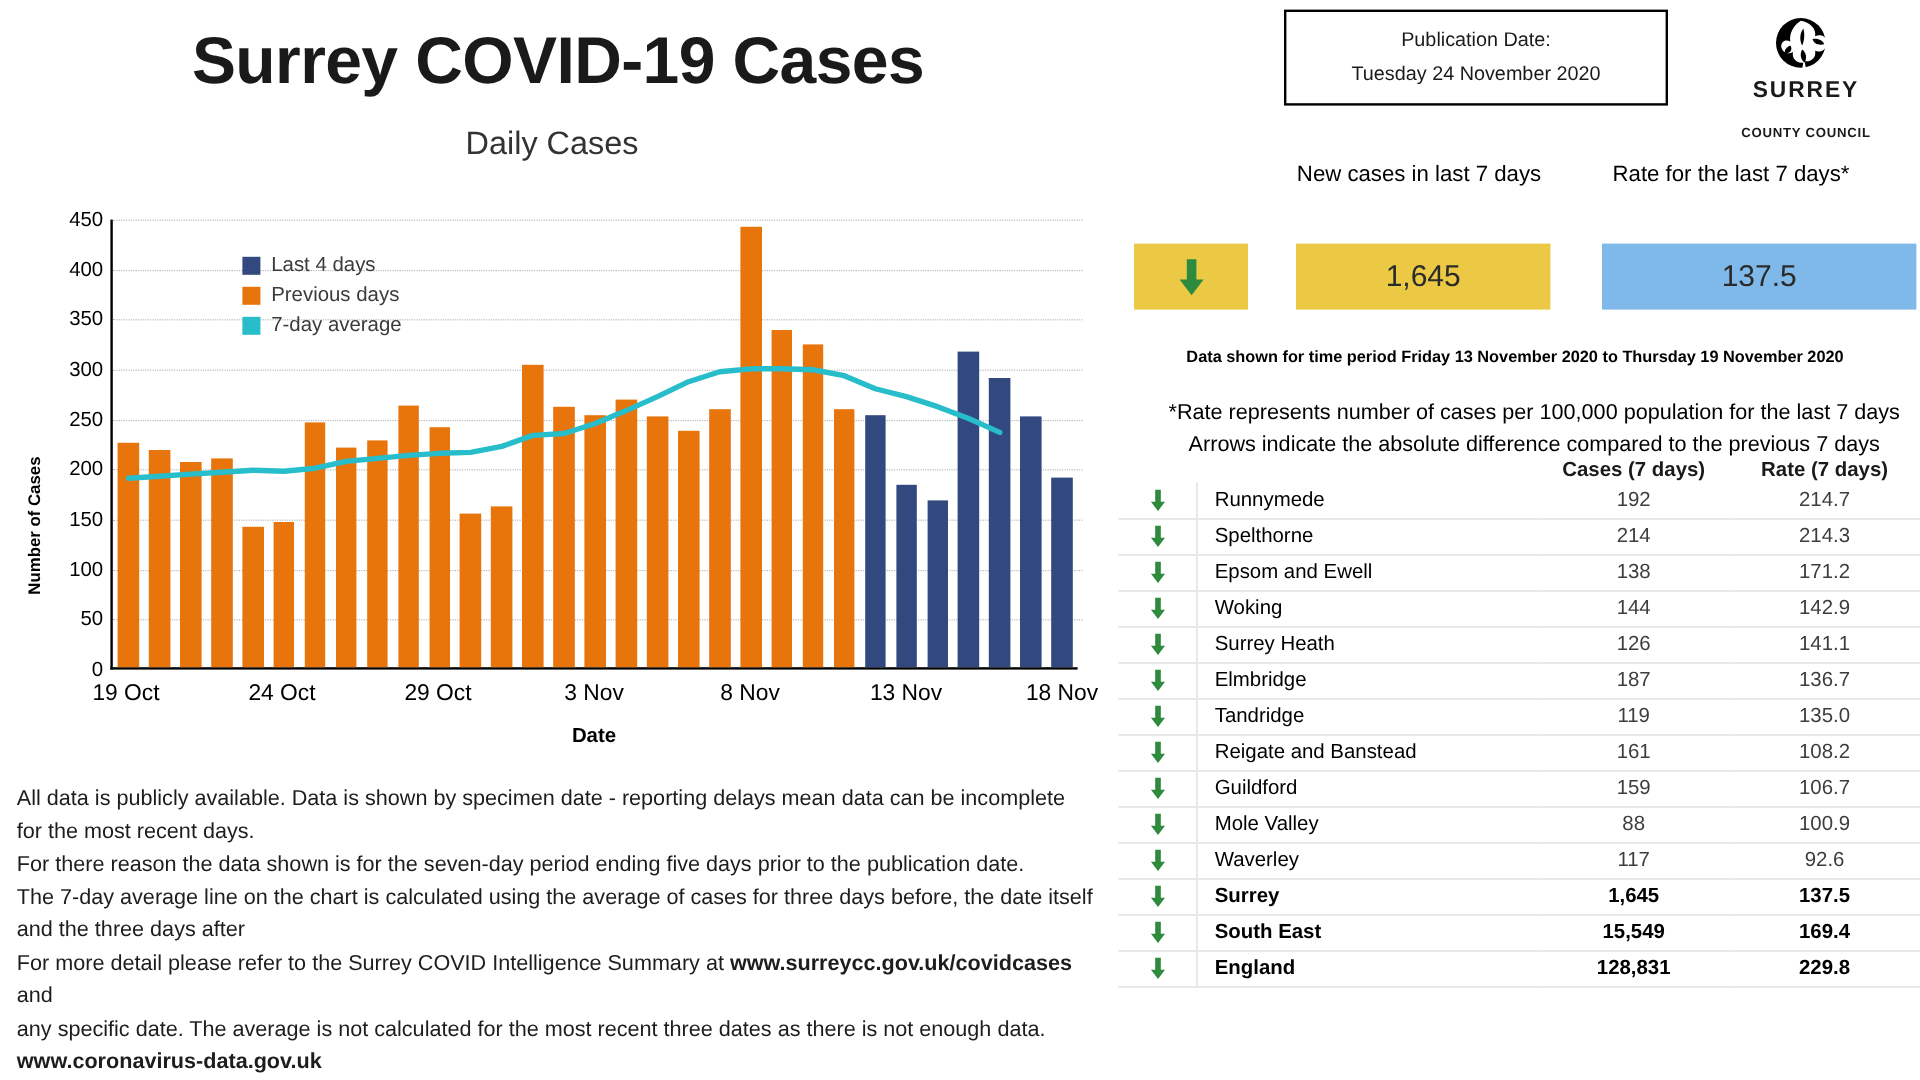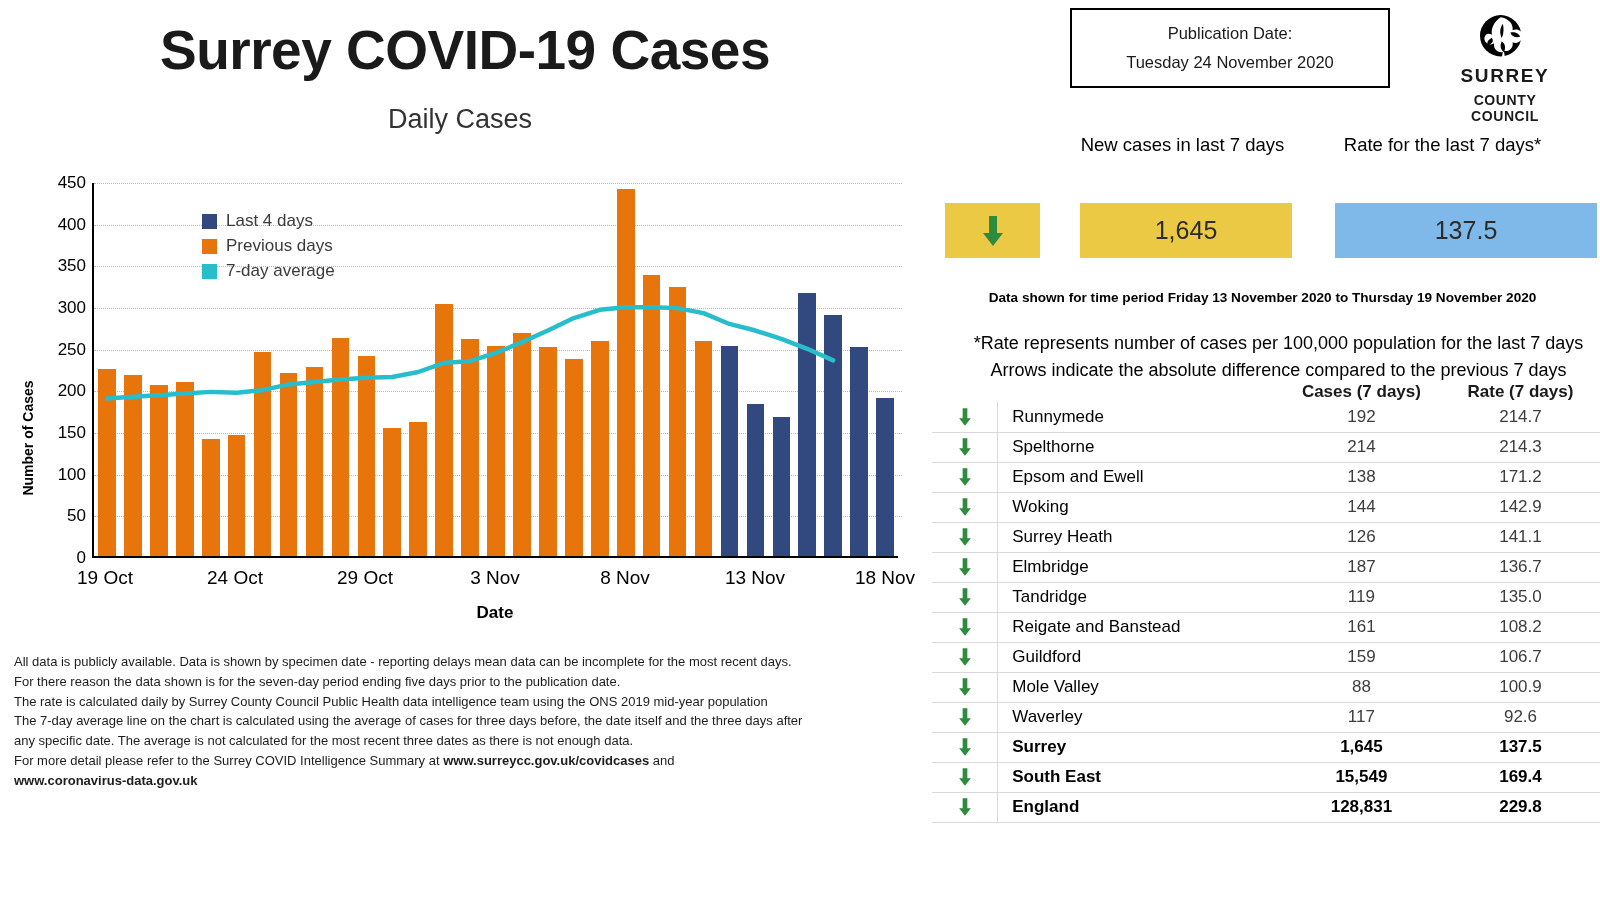--- a/index.html
+++ b/index.html
@@ -89,40 +89,40 @@
     position: absolute; font-size: 19px; color: #000;
     transform: translateX(-50%); white-space: nowrap;
   }
   #x-axis-title {
     position: absolute; left: 92px; top: 428px; width: 806px;
     text-align: center; font-size: 17px; font-weight: bold; color: #000;
   }
 
   #footnotes {
     position: absolute; left: 14px; top: 652px; width: 898px;
-    font-size: 13px; line-height: 1.52; color: #1d1d1d;
+    font-size: 18px; line-height: 1.52; color: #1d1d1d;
   }
   #footnotes p { margin: 0; }
   #footnotes b { font-weight: bold; }
 
   
   #right-panel { position: absolute; left: 920px; top: 0; width: 680px; height: 706px; }
 
   #pubdate-box {
     position: absolute; left: 150px; top: 8px;
     width: 320px; height: 80px;
     border: 2px solid #000;
     display: flex; flex-direction: column; justify-content: center; align-items: center;
     font-size: 16.5px; line-height: 1.75;
   }
 
   #logo { position: absolute; left: 530px; top: 14px; width: 110px; height: 85px; text-align: center; }
   #logo-mark { width: 56px; height: 50px; margin: 0 auto; display: block; }
   #logo-name { font-size: 19px; font-weight: bold; letter-spacing: 1.6px; margin-top: 1px; }
-  #logo-sub { font-size: 14px; font-weight: bold; letter-spacing: 0.6px; margin-top: 5px; }
+  #logo-sub { font-size: 11px; font-weight: bold; letter-spacing: 0.6px; margin-top: 18px; }
 
   .kpi-head {
     position: absolute; font-size: 18.5px; text-align: center; line-height: 1.35; color: #000;
   }
   .kpi-box {
     position: absolute; height: 55px;
     display: flex; align-items: center; justify-content: center;
     font-size: 25px; color: #2b2b2b;
   }
 
@@ -315,24 +315,23 @@
         <div class="xtick" style="left: 533px;">8 Nov</div>
         <div class="xtick" style="left: 663px;">13 Nov</div>
         <div class="xtick" style="left: 793px;">18 Nov</div>
       </div>
     <div id="x-axis-title">Date</div>
   </div>
 
   <div id="footnotes">
     <p>All data is publicly available. Data is shown by specimen date - reporting delays mean data can be incomplete for the most recent days.</p>
     <p>For there reason the data shown is for the seven-day period ending five days prior to the publication date.</p>
-    <p>The rate is calculated daily by Surrey County Council Public Health data intelligence team using the ONS 2019 mid-year population</p>
     <p>The 7-day average line on the chart is calculated using the average of cases for three days before, the date itself and the three days after</p>
+    <p><span>For more detail please refer to the Surrey COVID Intelligence Summary at </span><b>www.surreycc.gov.uk/covidcases</b><span> and</span></p>
     <p>any specific date. The average is not calculated for the most recent three dates as there is not enough data.</p>
-    <p><span>For more detail please refer to the Surrey COVID Intelligence Summary at </span><b>www.surreycc.gov.uk/covidcases</b><span> and</span></p>
     <p><b>www.coronavirus-data.gov.uk</b></p>
   </div>
 </div>
 
 <div id="right-panel">
 
   <div id="pubdate-box">
     <div>Publication Date:</div>
     <div>Tuesday 24 November 2020</div>
   </div>

